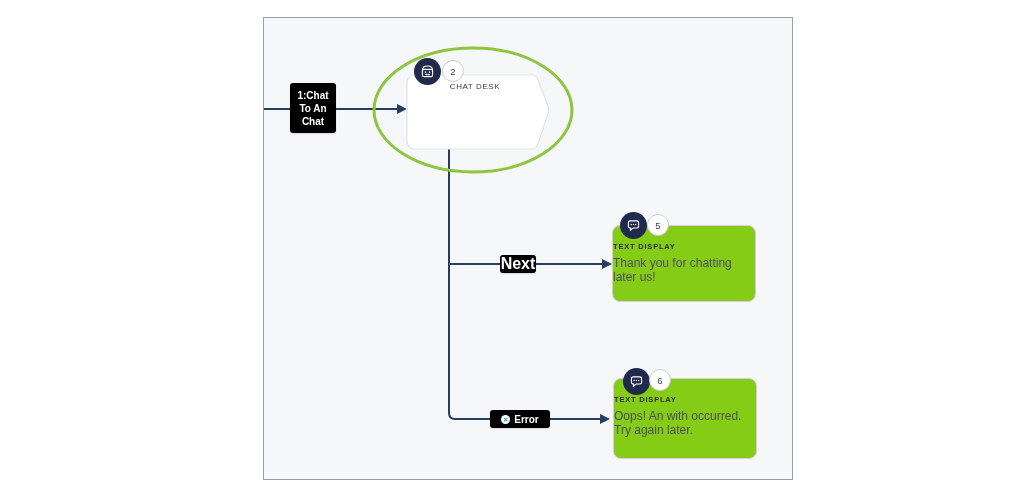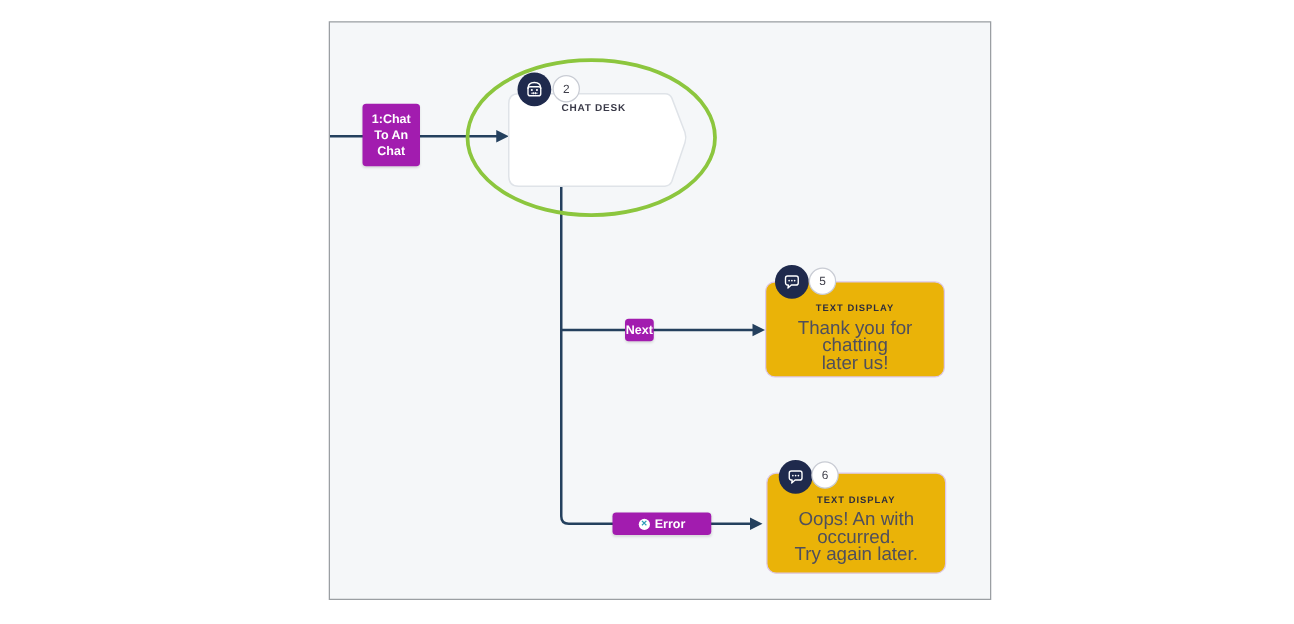--- a/index.html
+++ b/index.html
@@ -10,66 +10,66 @@
     position: absolute; left: 263px; top: 17px;
     width: 530px; height: 463px;
     background: #f5f7f9;
     border: 1px solid #9b9fa3;
   }
   .layer { position: absolute; left: 0; top: 0; }
 
   
   .teal-label {
     position: absolute;
-    background: #a21caf;
+    background: #000000;
     color: #ffffff;
     font-weight: bold;
     border-radius: 3px;
     display: flex; align-items: center; justify-content: center;
     box-shadow: 0 1px 2px rgba(0,0,0,0.12);
   }
   .start-node {
     left: 26px; top: 65px; width: 46px; height: 50px;
     flex-direction: column;
     font-size: 10px; line-height: 13px; text-align: center;
   }
-  .branch-next { left: 236px; top: 237px; width: 23px; height: 18px; font-size: 10px; }
-  .branch-error { left: 226px; top: 392px; width: 79px; height: 18px; font-size: 10px; gap: 4px; }
+  .branch-next { left: 236px; top: 237px; width: 36px; height: 18px; font-size: 16px; }
+  .branch-error { left: 226px; top: 392px; width: 60px; height: 18px; font-size: 10px; gap: 4px; }
   .mini-circle-icon {
     width: 9px; height: 9px; border-radius: 50%;
     background: #ffffff; color: #2f9db9;
     font-size: 6.5px; font-weight: bold; line-height: 9px; text-align: center;
     display: inline-block;
   }
 
   
   .node-title {
     position: absolute; left: 143px; top: 64px; width: 136px;
     text-align: center;
-    font-size: 8px; font-weight: bold; letter-spacing: 0.6px;
+    font-size: 8px; font-weight: normal; letter-spacing: 0.6px;
     color: #3a3a48;
   }
 
   
   .text-node {
     position: absolute;
-    background: #eab308;
+    background: #84cc16;
     border: 1px solid #ddc8e9;
     border-radius: 8px;
-    display: flex; flex-direction: column; align-items: center;
+    display: flex; flex-direction: column; align-items: flex-start;
     padding-top: 16px;
   }
   .text-node-1 { left: 348px; top: 207px; width: 144px; height: 77px; }
   .text-node-2 { left: 349px; top: 360px; width: 144px; height: 81px; }
   .text-node .type-label {
     font-size: 7.5px; font-weight: bold; letter-spacing: 0.8px;
     color: #2d2d3d; margin-bottom: 5px;
   }
   .text-node .body-line {
-    font-size: 15px; line-height: 14px; color: #4f4f5c; text-align: center;
+    font-size: 12px; line-height: 14px; color: #4f4f5c; text-align: center;
   }
 
   
   .node-icon {
     position: absolute; width: 27px; height: 27px; border-radius: 50%;
     background: #1f2a4d;
     display: flex; align-items: center; justify-content: center;
   }
   .num-badge {
     position: absolute; width: 22px; height: 22px; border-radius: 50%;

